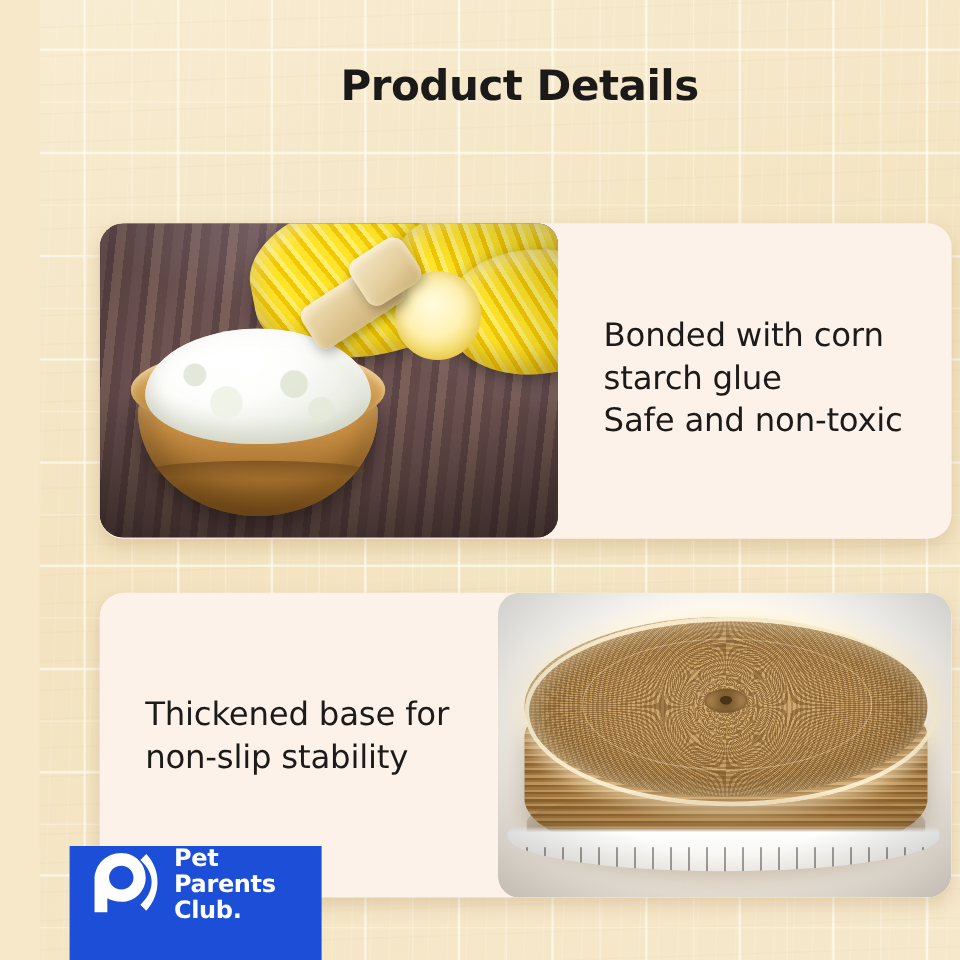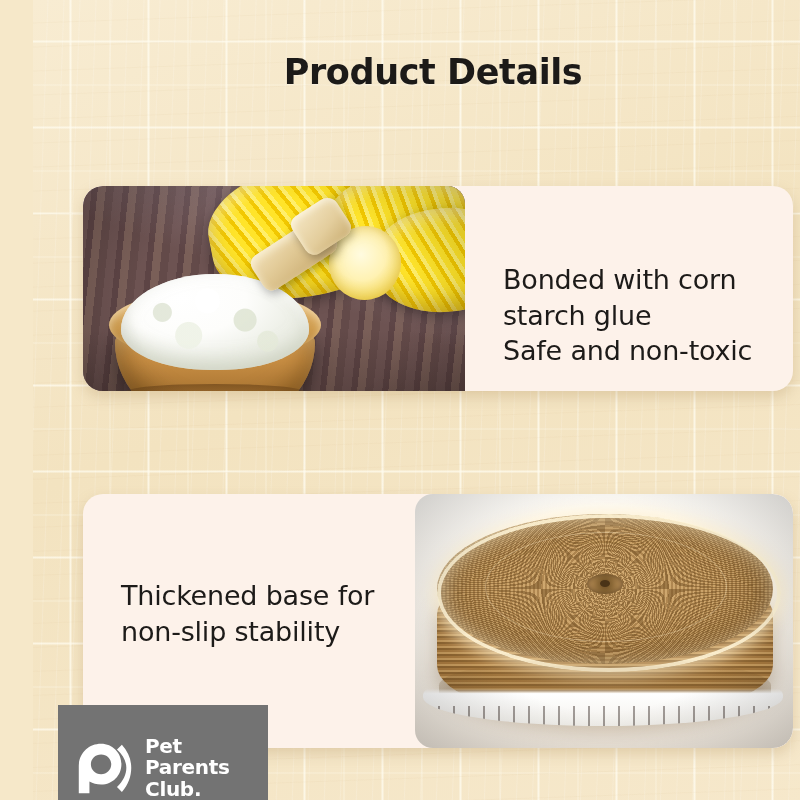--- a/index.html
+++ b/index.html
@@ -95,21 +95,21 @@
     position: absolute;
     background: #fdf2ea;
     border-radius: 20px;
     box-shadow: 0 6px 14px rgba(170,135,85,0.28);
     overflow: hidden;
   }
   #card-1 {
     left: 50px;
     top: 186px;
     width: 710px;
-    height: 205px;
+    height: 263px;
     text-decoration: underline;
   }
   #card-2 {
     left: 50px;
     top: 494px;
     width: 710px;
     height: 254px;
   }
 
   .card-text {
@@ -400,23 +400,23 @@
     );
   }
 
   
   .logo-block {
     position: absolute;
     left: 25px;
     top: 705px;
     width: 210px;
     height: 95px;
-    background: #737373;
+    background: #1d4ed8;
     display: flex;
-    align-items: flex-end;
+    align-items: flex-start;
     padding-left: 14px;
     box-sizing: border-box;
   }
   .logo-mark {
     width: 62px;
     height: 62px;
     flex: none;
     margin-right: 11px;
   }
   .logo-words {

